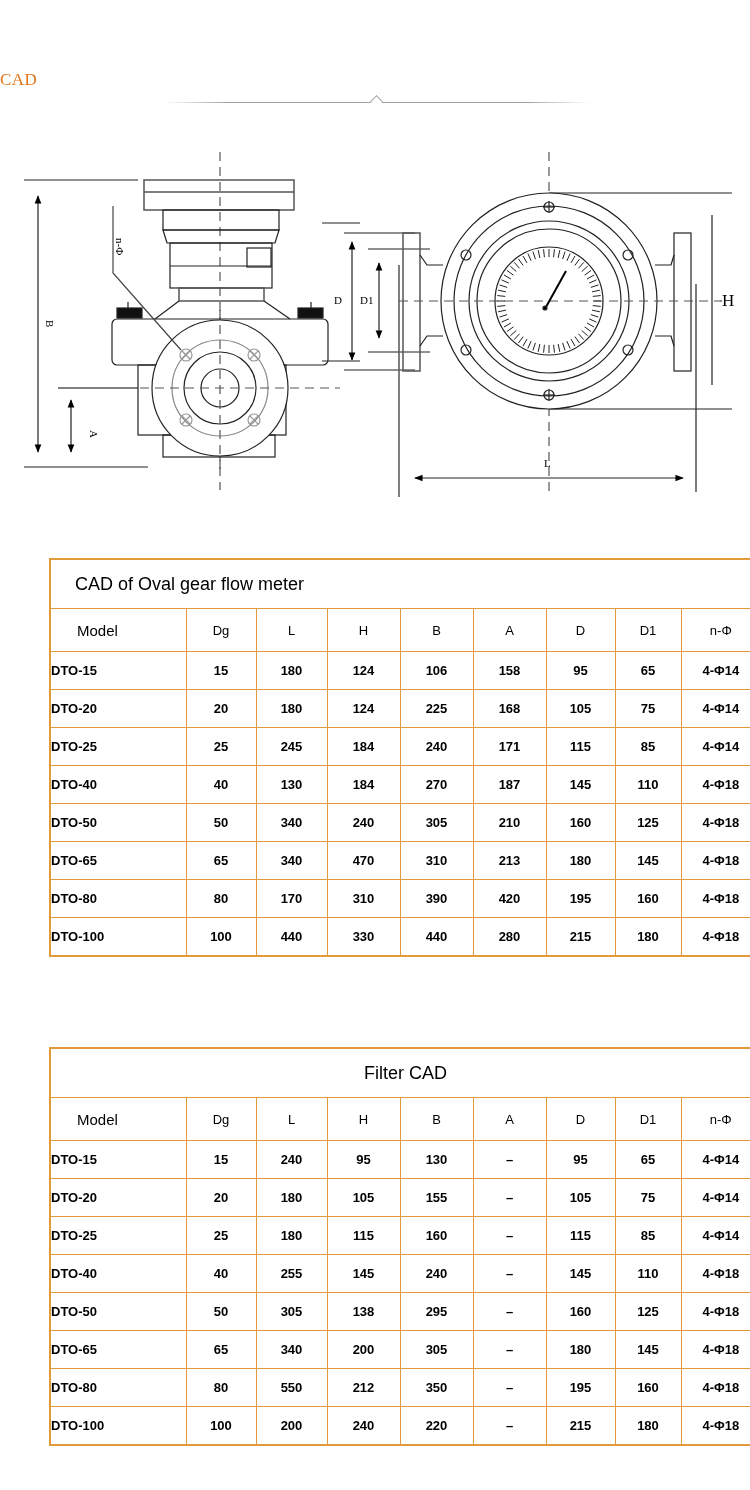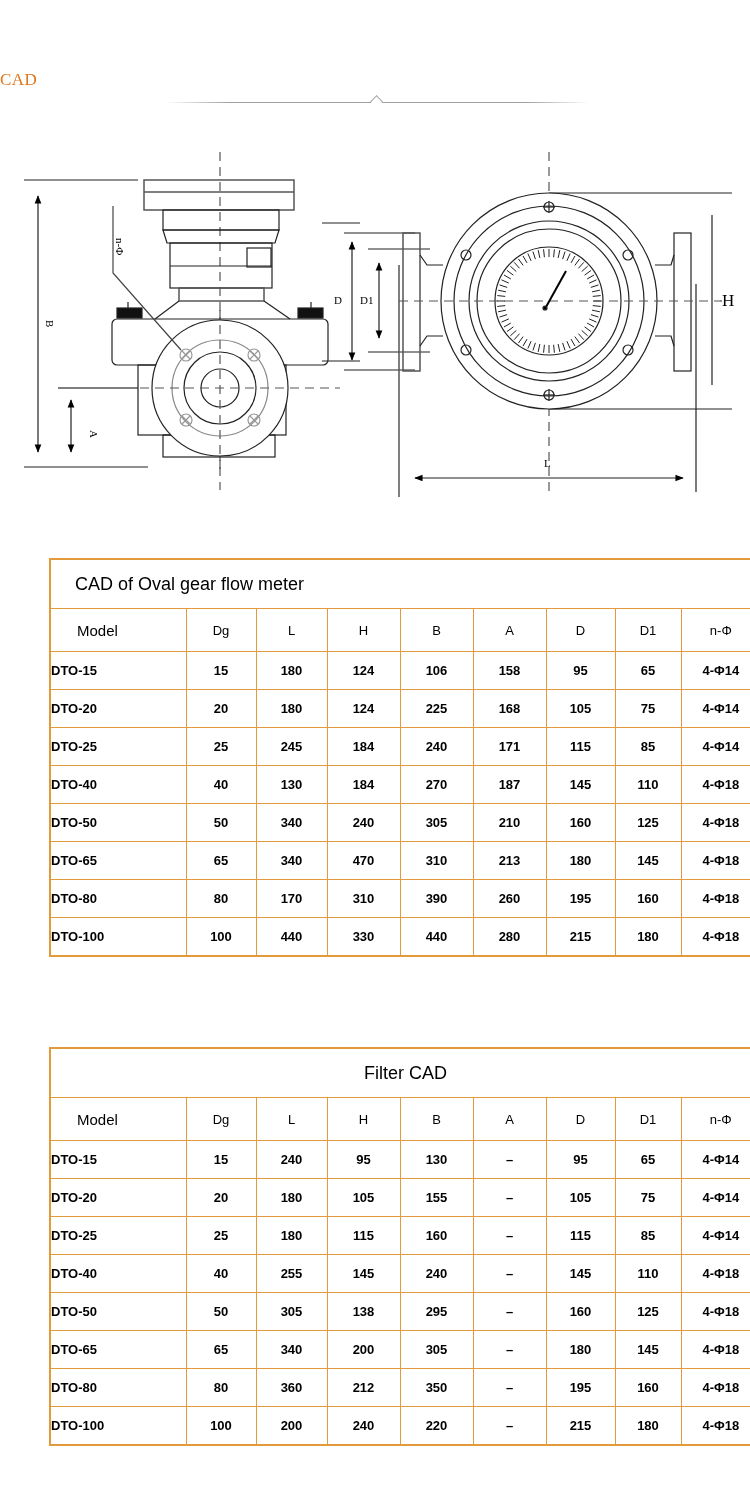--- a/index.html
+++ b/index.html
@@ -290,21 +290,21 @@
         <td>180</td>
         <td>145</td>
         <td>4-Φ18</td>
       </tr>
       <tr>
         <td class="model">DTO-80</td>
         <td>80</td>
         <td>170</td>
         <td>310</td>
         <td>390</td>
-        <td>260</td>
+        <td>420</td>
         <td>195</td>
         <td>160</td>
         <td>4-Φ18</td>
       </tr>
       <tr>
         <td class="model">DTO-100</td>
         <td>100</td>
         <td>440</td>
         <td>330</td>
         <td>440</td>
@@ -407,21 +407,21 @@
         <td>200</td>
         <td>305</td>
         <td>–</td>
         <td>180</td>
         <td>145</td>
         <td>4-Φ18</td>
       </tr>
       <tr>
         <td class="model">DTO-80</td>
         <td>80</td>
-        <td>360</td>
+        <td>550</td>
         <td>212</td>
         <td>350</td>
         <td>–</td>
         <td>195</td>
         <td>160</td>
         <td>4-Φ18</td>
       </tr>
       <tr>
         <td class="model">DTO-100</td>
         <td>100</td>

